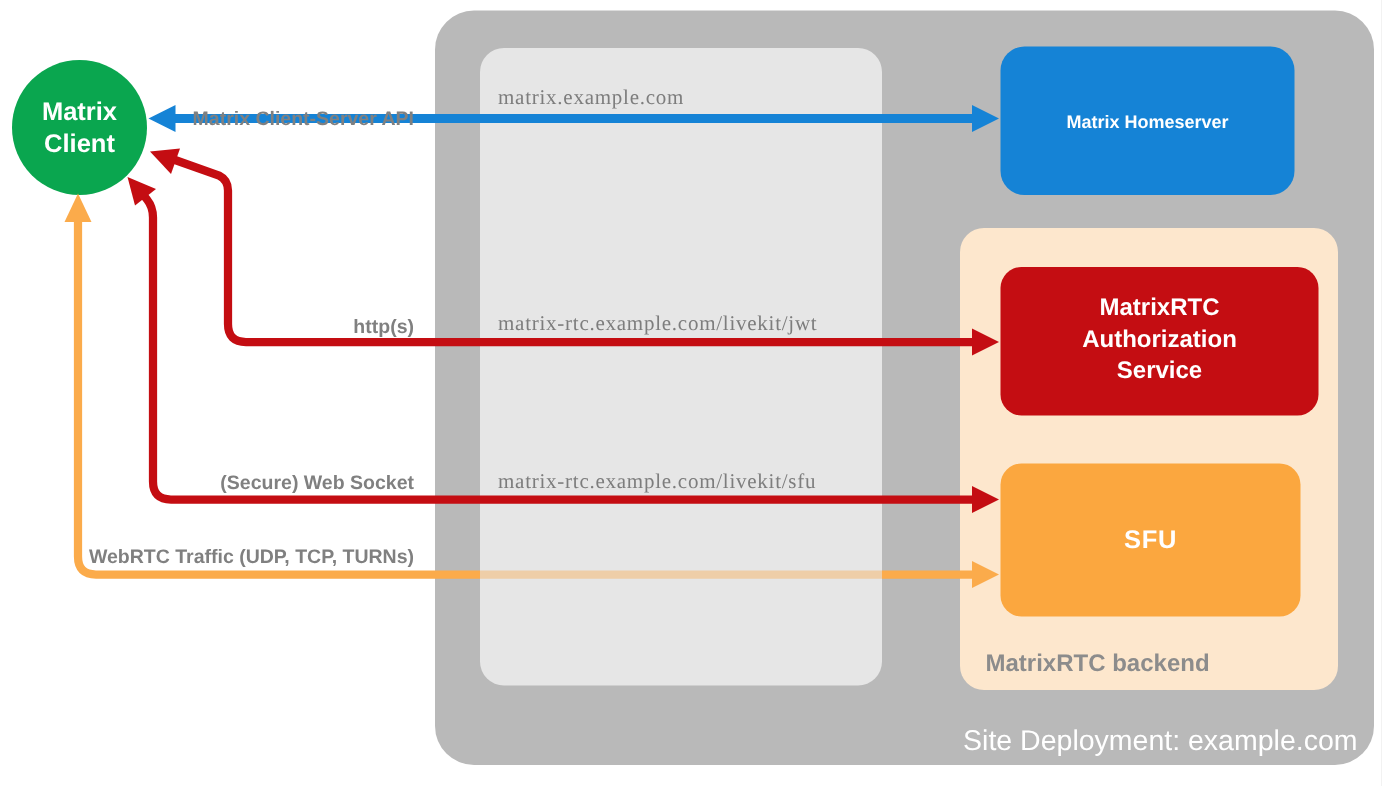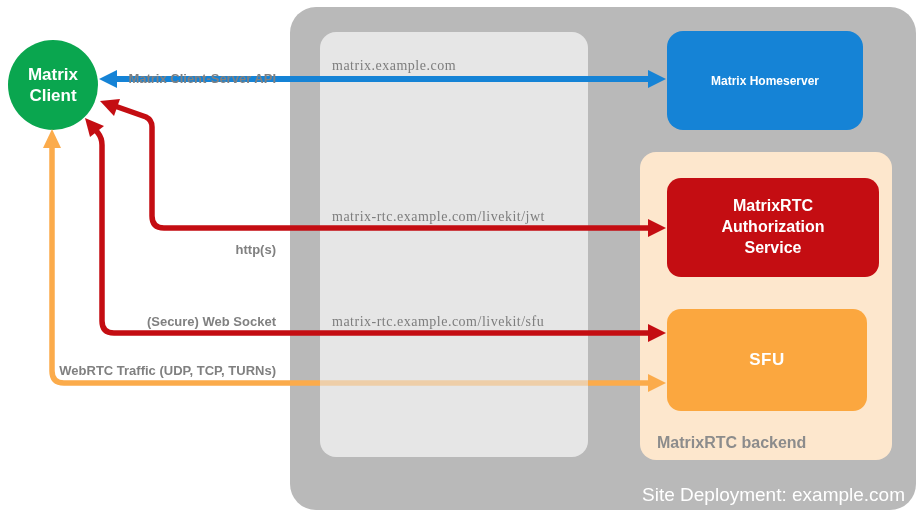--- a/index.html
+++ b/index.html
@@ -40,21 +40,21 @@
 
   .endpoint{position:absolute;left:332px;font-family:Liberation Serif, serif;
     font-size:14px;color:var(--url-gray);letter-spacing:.5px;white-space:nowrap;}
   .ep-hs{top:58px;}
   .ep-jwt{top:209px;}
   .ep-sfu{top:314px;}
 
   .conn-label{position:absolute;left:36px;width:240px;text-align:right;
     font-weight:bold;font-size:13px;color:var(--label-gray);white-space:nowrap;}
   .lbl-api{top:71px;}
-  .lbl-http{top:210px;margin-top:32px;}
+  .lbl-http{top:210px;}
   .lbl-ws{top:314px;}
   .lbl-webrtc{top:363px;}
 
   svg.arrows{position:absolute;left:0;top:0;width:921px;height:524px;
     pointer-events:none;}
   .stroke-blue{stroke:var(--blue);fill:none;}
   .fill-blue{fill:var(--blue);stroke:none;}
   .stroke-red{stroke:var(--red);fill:none;}
   .fill-red{fill:var(--red);stroke:none;}
   .stroke-orange{stroke:var(--orange-line);fill:none;}

